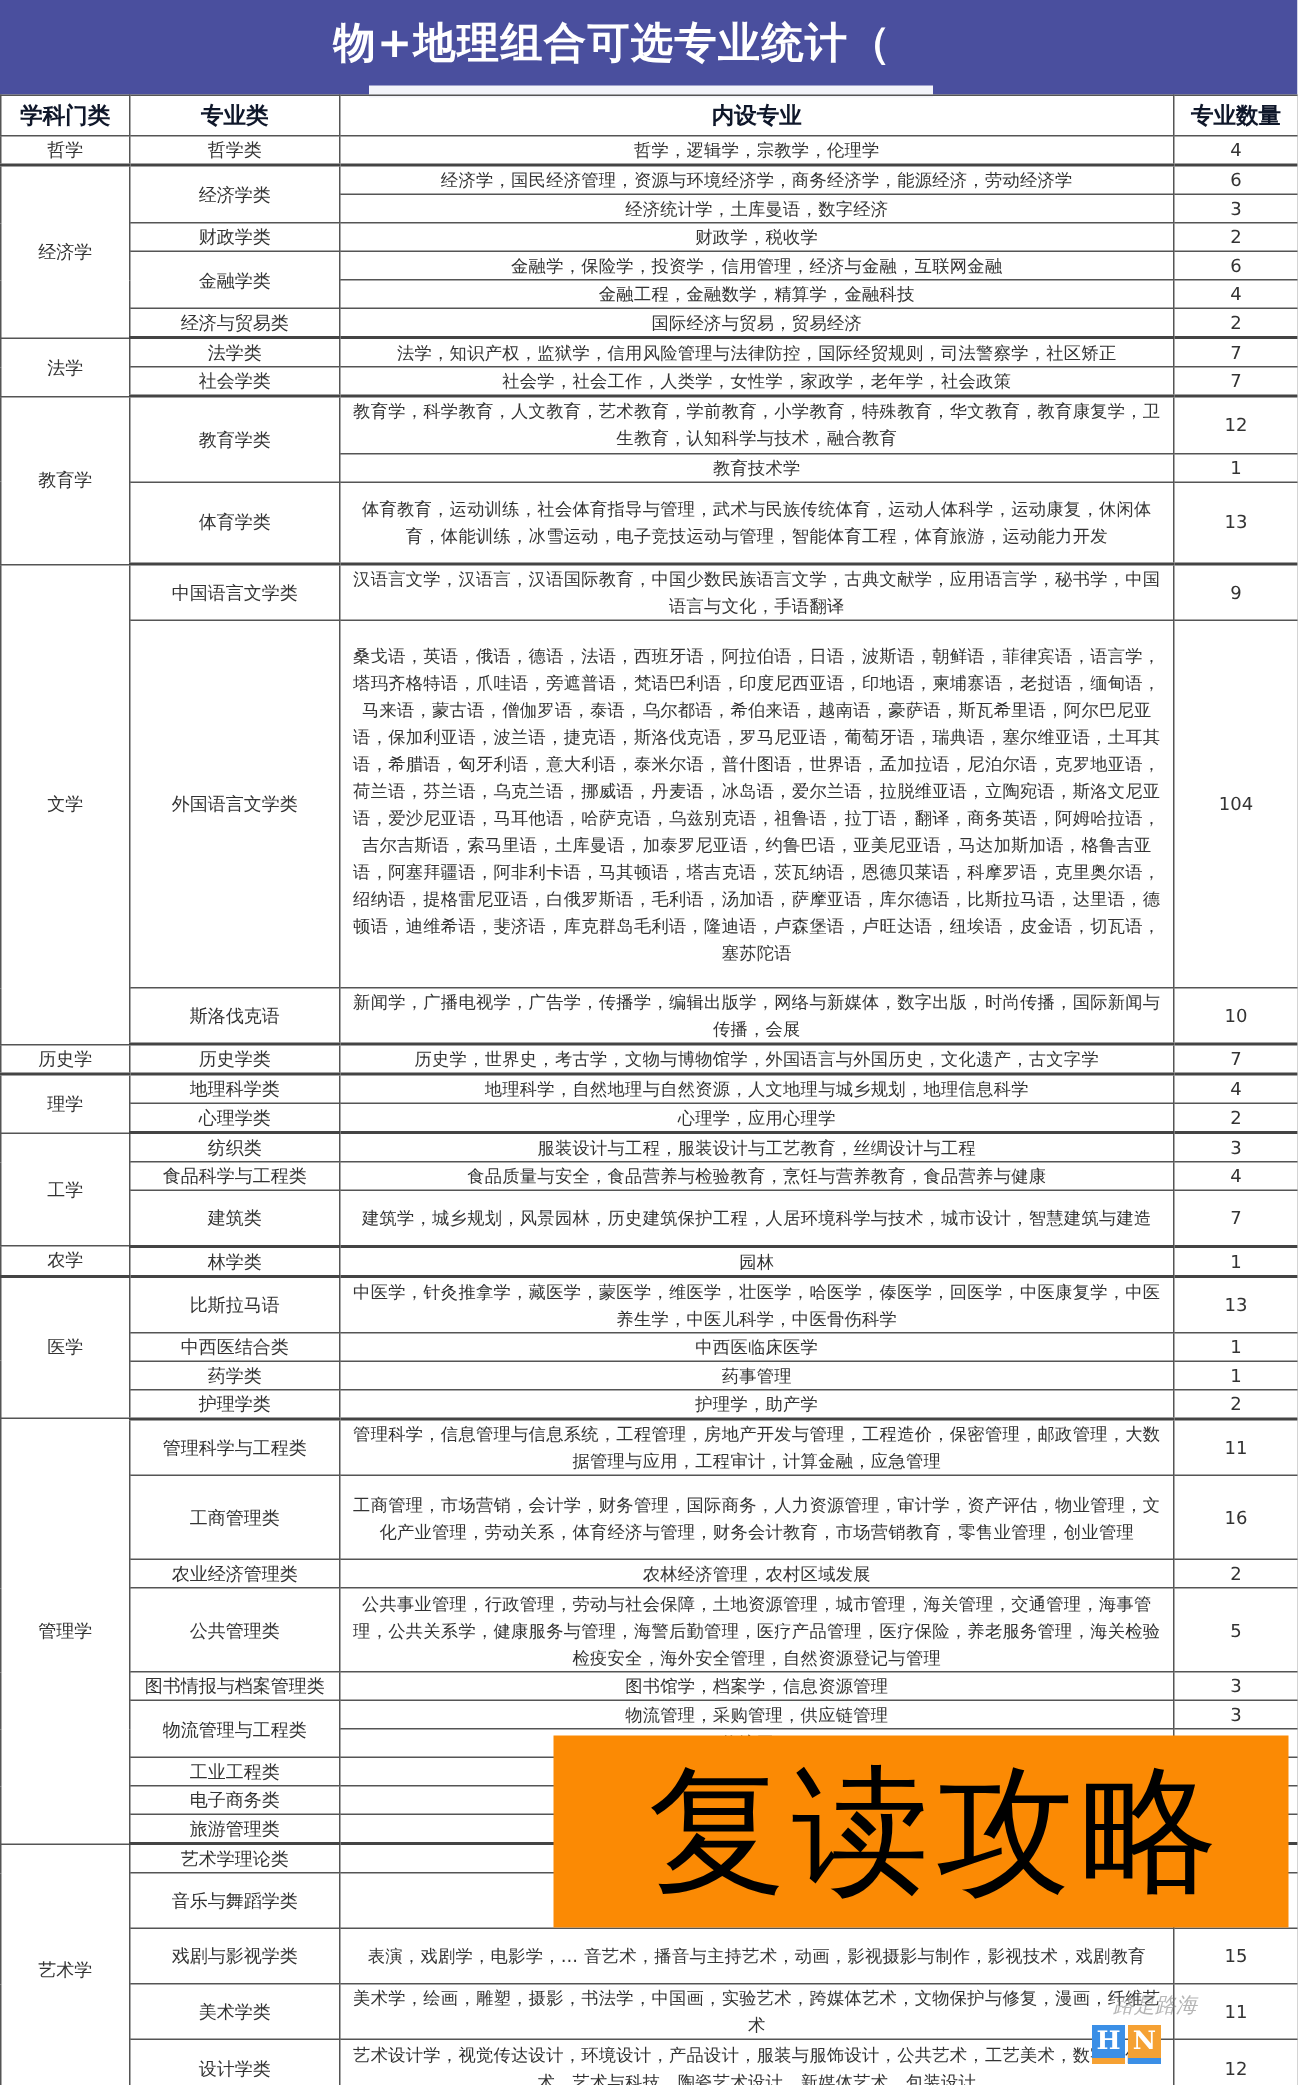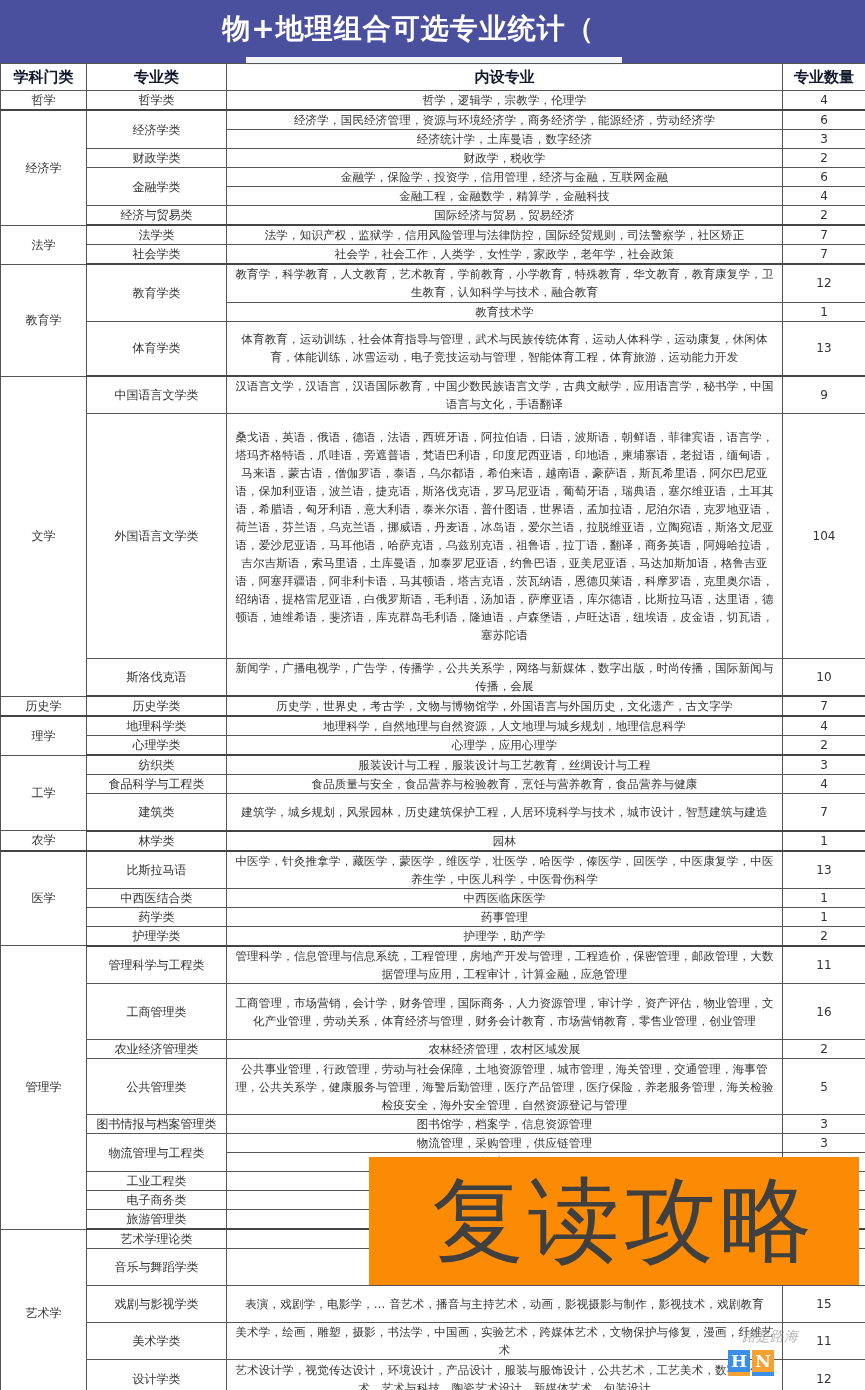--- a/index.html
+++ b/index.html
@@ -38,21 +38,21 @@
   table.stats td.majors { font-size: 11.5px; letter-spacing: 0.2px; }
   table.stats td.count { font-size: 12px; }
   table.stats tr.group-end td { border-bottom: 2px solid #444; }
 
   .overlay-badge {
     position: absolute; left: 369px; top: 1157px; width: 490px; height: 128px;
     background: #fb8a04;
     display: flex; align-items: center; justify-content: center;
   }
   .overlay-badge span {
-    color: #404040; font-size: 92px; font-family: "DejaVu Sans", sans-serif; letter-spacing: 4px; line-height: 1; margin-left: 20px;
+    color: #000000; font-size: 92px; font-family: "DejaVu Sans", sans-serif; letter-spacing: 4px; line-height: 1; margin-left: 20px;
   }
   .watermark {
     position: absolute; left: 742px; top: 1328px; color: rgba(120,120,120,0.55);
     font-size: 14px; font-style: italic;
   }
   .hn-logo {
     position: absolute; left: 728px; top: 1350px; width: 46px; height: 32px; display: flex;
   }
   .hn-logo .h, .hn-logo .n {
     width: 22px; height: 26px; color: #fff; font-weight: bold; font-size: 17px;
@@ -157,21 +157,21 @@
       <td class="majors">汉语言文学，汉语言，汉语国际教育，中国少数民族语言文学，古典文献学，应用语言学，秘书学，中国语言与文化，手语翻译</td>
       <td class="count">9</td>
     </tr>
     <tr style="height:245px">
       <td class="sub">外国语言文学类</td>
       <td class="majors">桑戈语，英语，俄语，德语，法语，西班牙语，阿拉伯语，日语，波斯语，朝鲜语，菲律宾语，语言学，塔玛齐格特语，爪哇语，旁遮普语，梵语巴利语，印度尼西亚语，印地语，柬埔寨语，老挝语，缅甸语，马来语，蒙古语，僧伽罗语，泰语，乌尔都语，希伯来语，越南语，豪萨语，斯瓦希里语，阿尔巴尼亚语，保加利亚语，波兰语，捷克语，斯洛伐克语，罗马尼亚语，葡萄牙语，瑞典语，塞尔维亚语，土耳其语，希腊语，匈牙利语，意大利语，泰米尔语，普什图语，世界语，孟加拉语，尼泊尔语，克罗地亚语，荷兰语，芬兰语，乌克兰语，挪威语，丹麦语，冰岛语，爱尔兰语，拉脱维亚语，立陶宛语，斯洛文尼亚语，爱沙尼亚语，马耳他语，哈萨克语，乌兹别克语，祖鲁语，拉丁语，翻译，商务英语，阿姆哈拉语，吉尔吉斯语，索马里语，土库曼语，加泰罗尼亚语，约鲁巴语，亚美尼亚语，马达加斯加语，格鲁吉亚语，阿塞拜疆语，阿非利卡语，马其顿语，塔吉克语，茨瓦纳语，恩德贝莱语，科摩罗语，克里奥尔语，绍纳语，提格雷尼亚语，白俄罗斯语，毛利语，汤加语，萨摩亚语，库尔德语，比斯拉马语，达里语，德顿语，迪维希语，斐济语，库克群岛毛利语，隆迪语，卢森堡语，卢旺达语，纽埃语，皮金语，切瓦语，塞苏陀语</td>
       <td class="count">104</td>
     </tr>
     <tr class="group-end" style="height:37px">
       <td class="sub">斯洛伐克语</td>
-      <td class="majors">新闻学，广播电视学，广告学，传播学，公共关系学，网络与新媒体，数字出版，时尚传播，国际新闻与传播，会展</td>
+      <td class="majors">新闻学，广播电视学，广告学，传播学，编辑出版学，网络与新媒体，数字出版，时尚传播，国际新闻与传播，会展</td>
       <td class="count">10</td>
     </tr>
 
     <tr class="group-end" style="height:19px">
       <td class="cat">历史学</td>
       <td class="sub">历史学类</td>
       <td class="majors">历史学，世界史，考古学，文物与博物馆学，外国语言与外国历史，文化遗产，古文字学</td>
       <td class="count">7</td>
     </tr>
 

